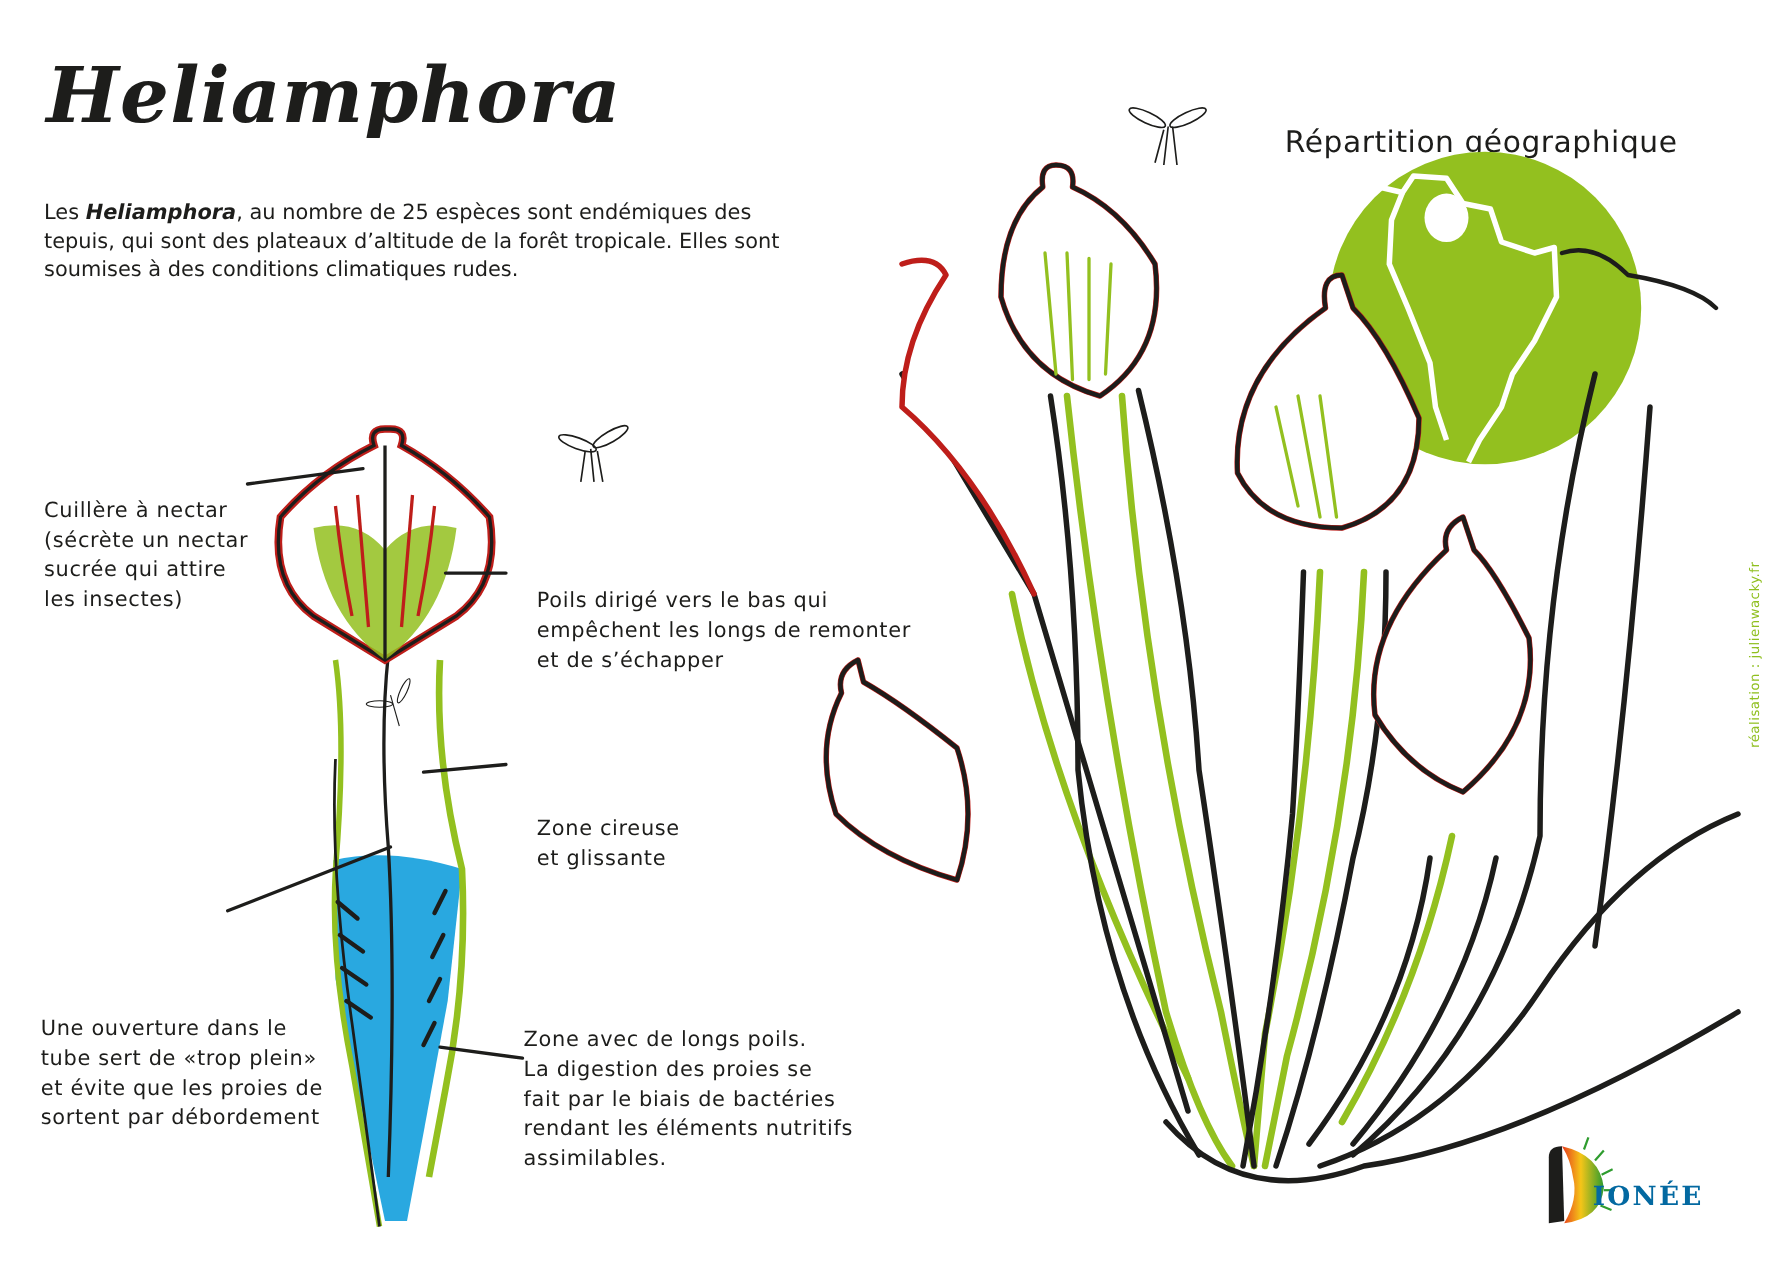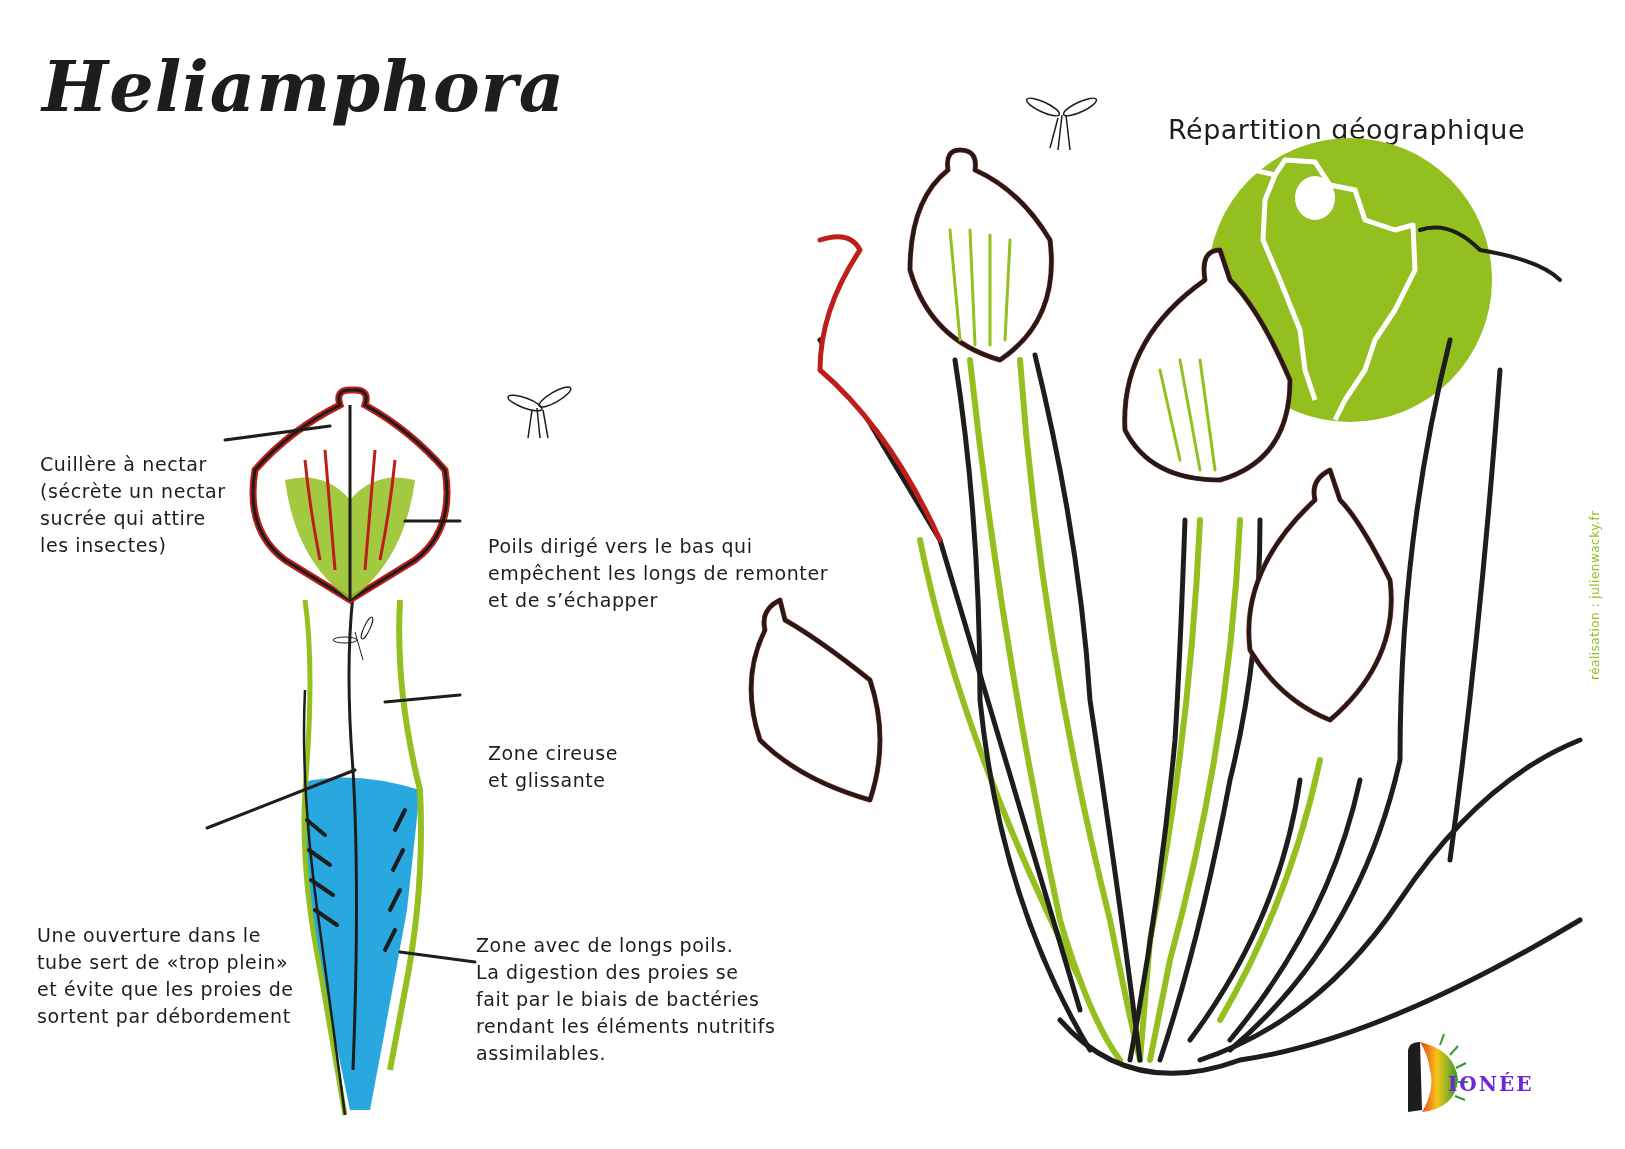--- a/index.html
+++ b/index.html
@@ -10,29 +10,30 @@
            font-style: italic; font-size: 70px; letter-spacing: 1px; color: #1d1d1b; line-height: 1; }
   .intro { left: 40px; top: 180px; width: 830px; font-size: 19px; line-height: 26px; }
   .intro p { margin: 0 0 26px 0; }
   .intro b { font-style: italic; font-weight: bold; }
   .label { font-size: 19px; line-height: 27px; letter-spacing: 0.6px; white-space: pre-line; margin-top: 36px; }
   .repart { left: 1168px; top: 80px; font-size: 27px; letter-spacing: 0.5px; }
   .credit { left: 1588px; top: 680px; transform: rotate(-90deg); transform-origin: left top;
             font-size: 12px; color: #8fbf1f; letter-spacing: 0.5px; white-space: nowrap; }
   .logo { left: 1400px; top: 1030px; width: 200px; height: 90px; }
   .logo-text { position: absolute; left: 48px; top: 42px; font-family: "DejaVu Serif", serif;
-               font-weight: bold; font-size: 20px; letter-spacing: 2px; color: #6d28d9; }
+               font-weight: bold; font-size: 24px; letter-spacing: 2px; color: #0369a1; }
   svg { overflow: visible; }
 </style>
 </head>
 <body>
 
 <div class="abs title">Heliamphora</div>
 
 <div class="abs intro">
+  <p style="width:680px"><span>Les </span><b>Heliamphora</b><span>, au nombre de 25 espèces sont endémiques des tepuis, qui sont des plateaux d’altitude de la forêt tropicale. Elles sont soumises à des conditions climatiques rudes.</span></p>
 </div>
 
 <div class="abs label repart">Répartition géographique</div>
 
 <svg class="abs" style="left:1205px;top:130px" width="300" height="300">
   <circle cx="145" cy="150" r="142" fill="#93c01f"></circle>
   <path d="M40 38 L70 45 L80 30 L110 32 L125 55 L150 60 L160 90 L190 100 L208 95 L210 140 L190 180 L170 210 L160 240 L140 270 L130 290" stroke="#fff" stroke-width="5" fill="none" stroke-linejoin="round"></path>
   <path d="M70 45 L60 70 L58 110 L75 150 L95 200 L100 240 L110 270" stroke="#fff" stroke-width="5" fill="none"></path>
   <ellipse cx="110" cy="68" rx="20" ry="22" fill="#fff"></ellipse>
 </svg>

